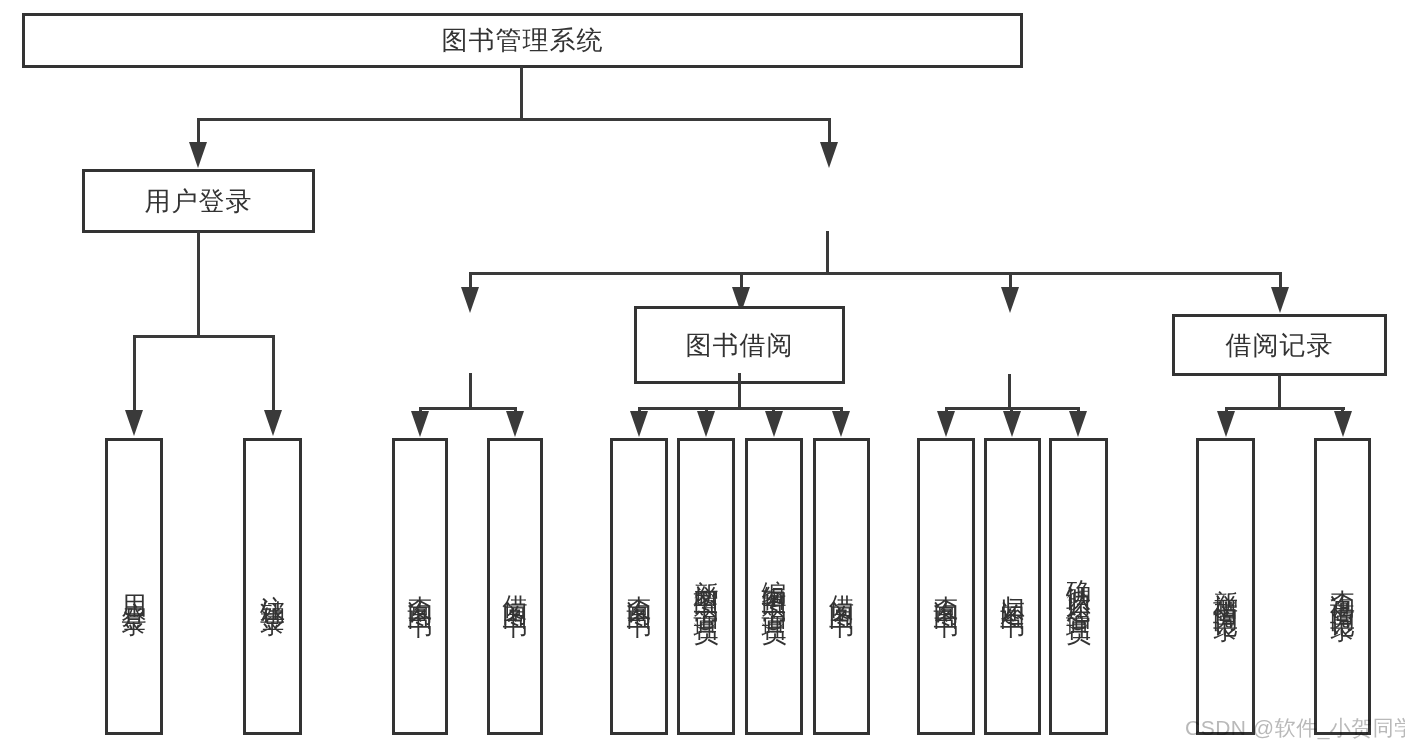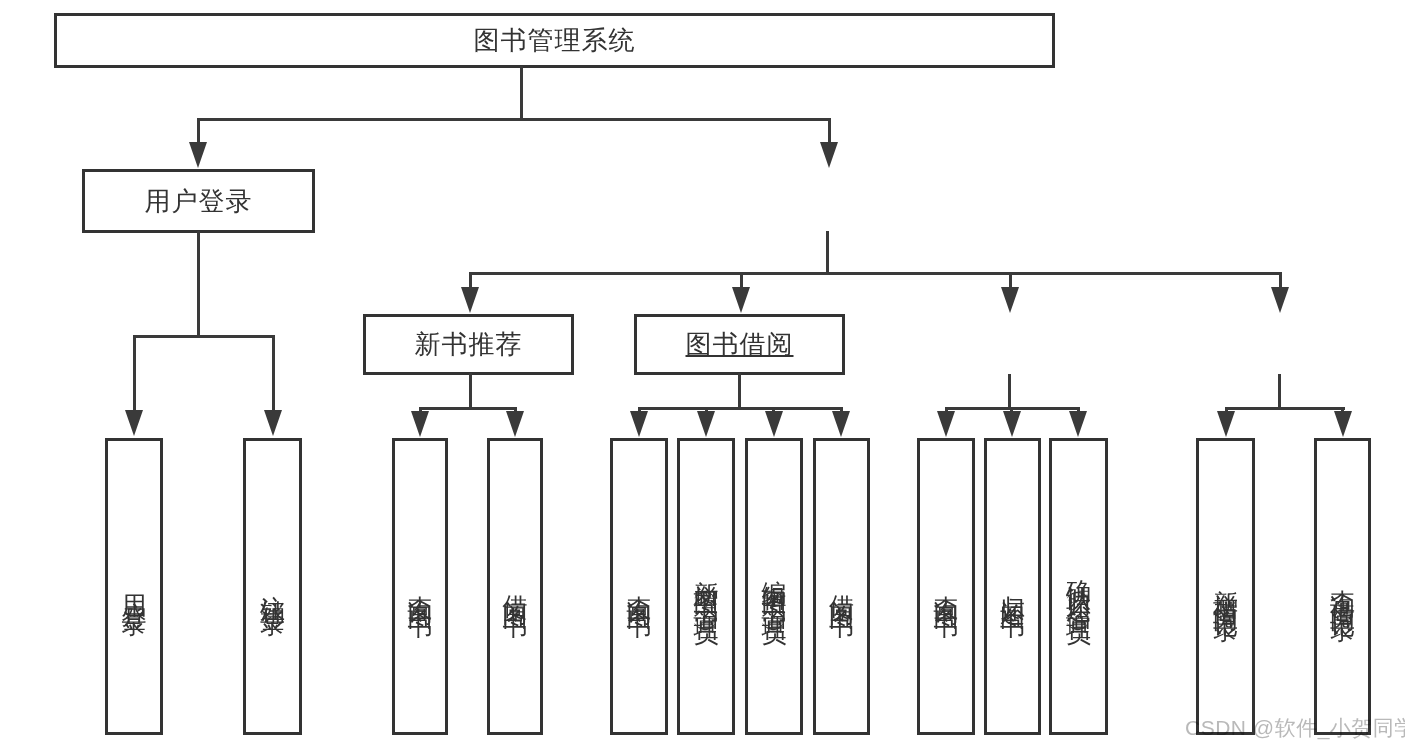--- a/index.html
+++ b/index.html
@@ -32,21 +32,21 @@
   .watermark {
     position:absolute; font-size:21px; color:#b9b9b9; letter-spacing:0.5px;
     white-space:nowrap; mix-blend-mode:multiply; z-index:10;
   }
 </style>
 </head>
 <body>
 
 <div id="stage">
 
-  <div class="box" style="left:22px; top:13px; width:1001px; height:55px;margin-left:32px;">
+  <div class="box" style="left:22px; top:13px; width:1001px; height:55px;">
     <span>图书管理系统</span>
   </div>
 
   <div class="vline" style="left:520px; top:66px; height:54px;"></div>
   <div class="hline" style="left:197px; top:118px; width:634px;"></div>
   <div class="vline" style="left:197px; top:118px; height:28px;"></div>
   <div class="vline" style="left:828px; top:118px; height:28px;"></div>
   <div class="arrow" style="left:189px; top:142px;"></div>
   <div class="arrow" style="left:820px; top:142px;"></div>
 
@@ -65,25 +65,25 @@
   <div class="hline" style="left:469px; top:272px; width:813px;"></div>
   <div class="vline" style="left:469px; top:272px; height:20px;"></div>
   <div class="vline" style="left:740px; top:272px; height:20px;"></div>
   <div class="vline" style="left:1009px; top:272px; height:20px;"></div>
   <div class="vline" style="left:1279px; top:272px; height:20px;"></div>
   <div class="arrow" style="left:461px; top:287px;"></div>
   <div class="arrow" style="left:732px; top:287px;"></div>
   <div class="arrow" style="left:1001px; top:287px;"></div>
   <div class="arrow" style="left:1271px; top:287px;"></div>
 
-  <div class="box" style="left:363px; top:314px; width:211px; height:61px;">
-    <span>新书推荐</span>
+  <div class="box" style="left:634px; top:306px; width:211px; height:78px;">
+    <span>图书借阅</span>
   </div>
-  <div class="box" style="left:634px; top:314px; width:211px; height:61px;text-decoration:underline;">
-    <span>图书借阅</span>
+  <div class="box" style="left:1172px; top:314px; width:215px; height:62px;">
+    <span>借阅记录</span>
   </div>
 
   <div class="vline" style="left:469px; top:373px; height:36px;"></div>
   <div class="hline" style="left:419px; top:407px; width:98px;"></div>
   <div class="vline" style="left:419px; top:407px; height:10px;"></div>
   <div class="vline" style="left:514px; top:407px; height:10px;"></div>
   <div class="arrow" style="left:411px; top:411px;"></div>
   <div class="arrow" style="left:506px; top:411px;"></div>
 
   <div class="vline" style="left:738px; top:373px; height:36px;"></div>

